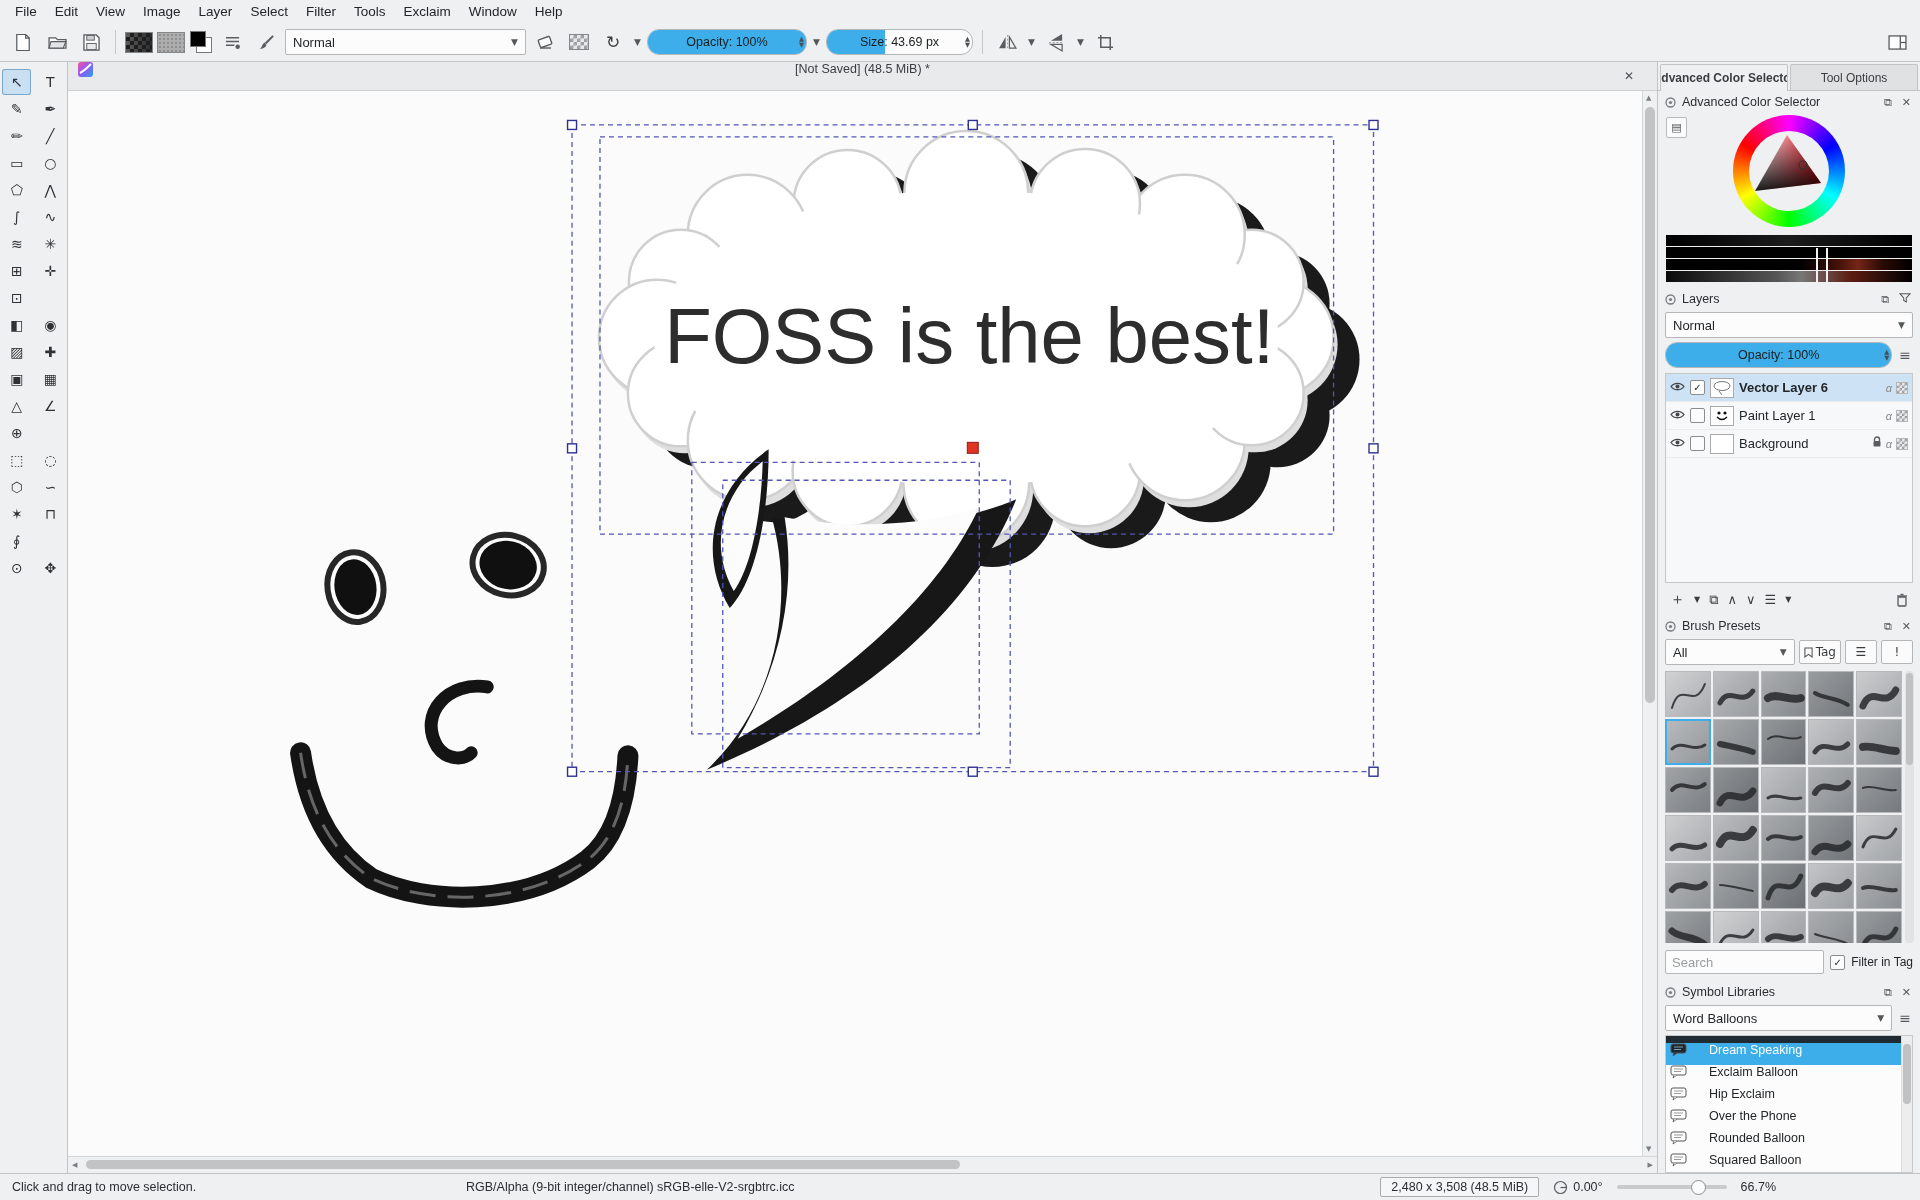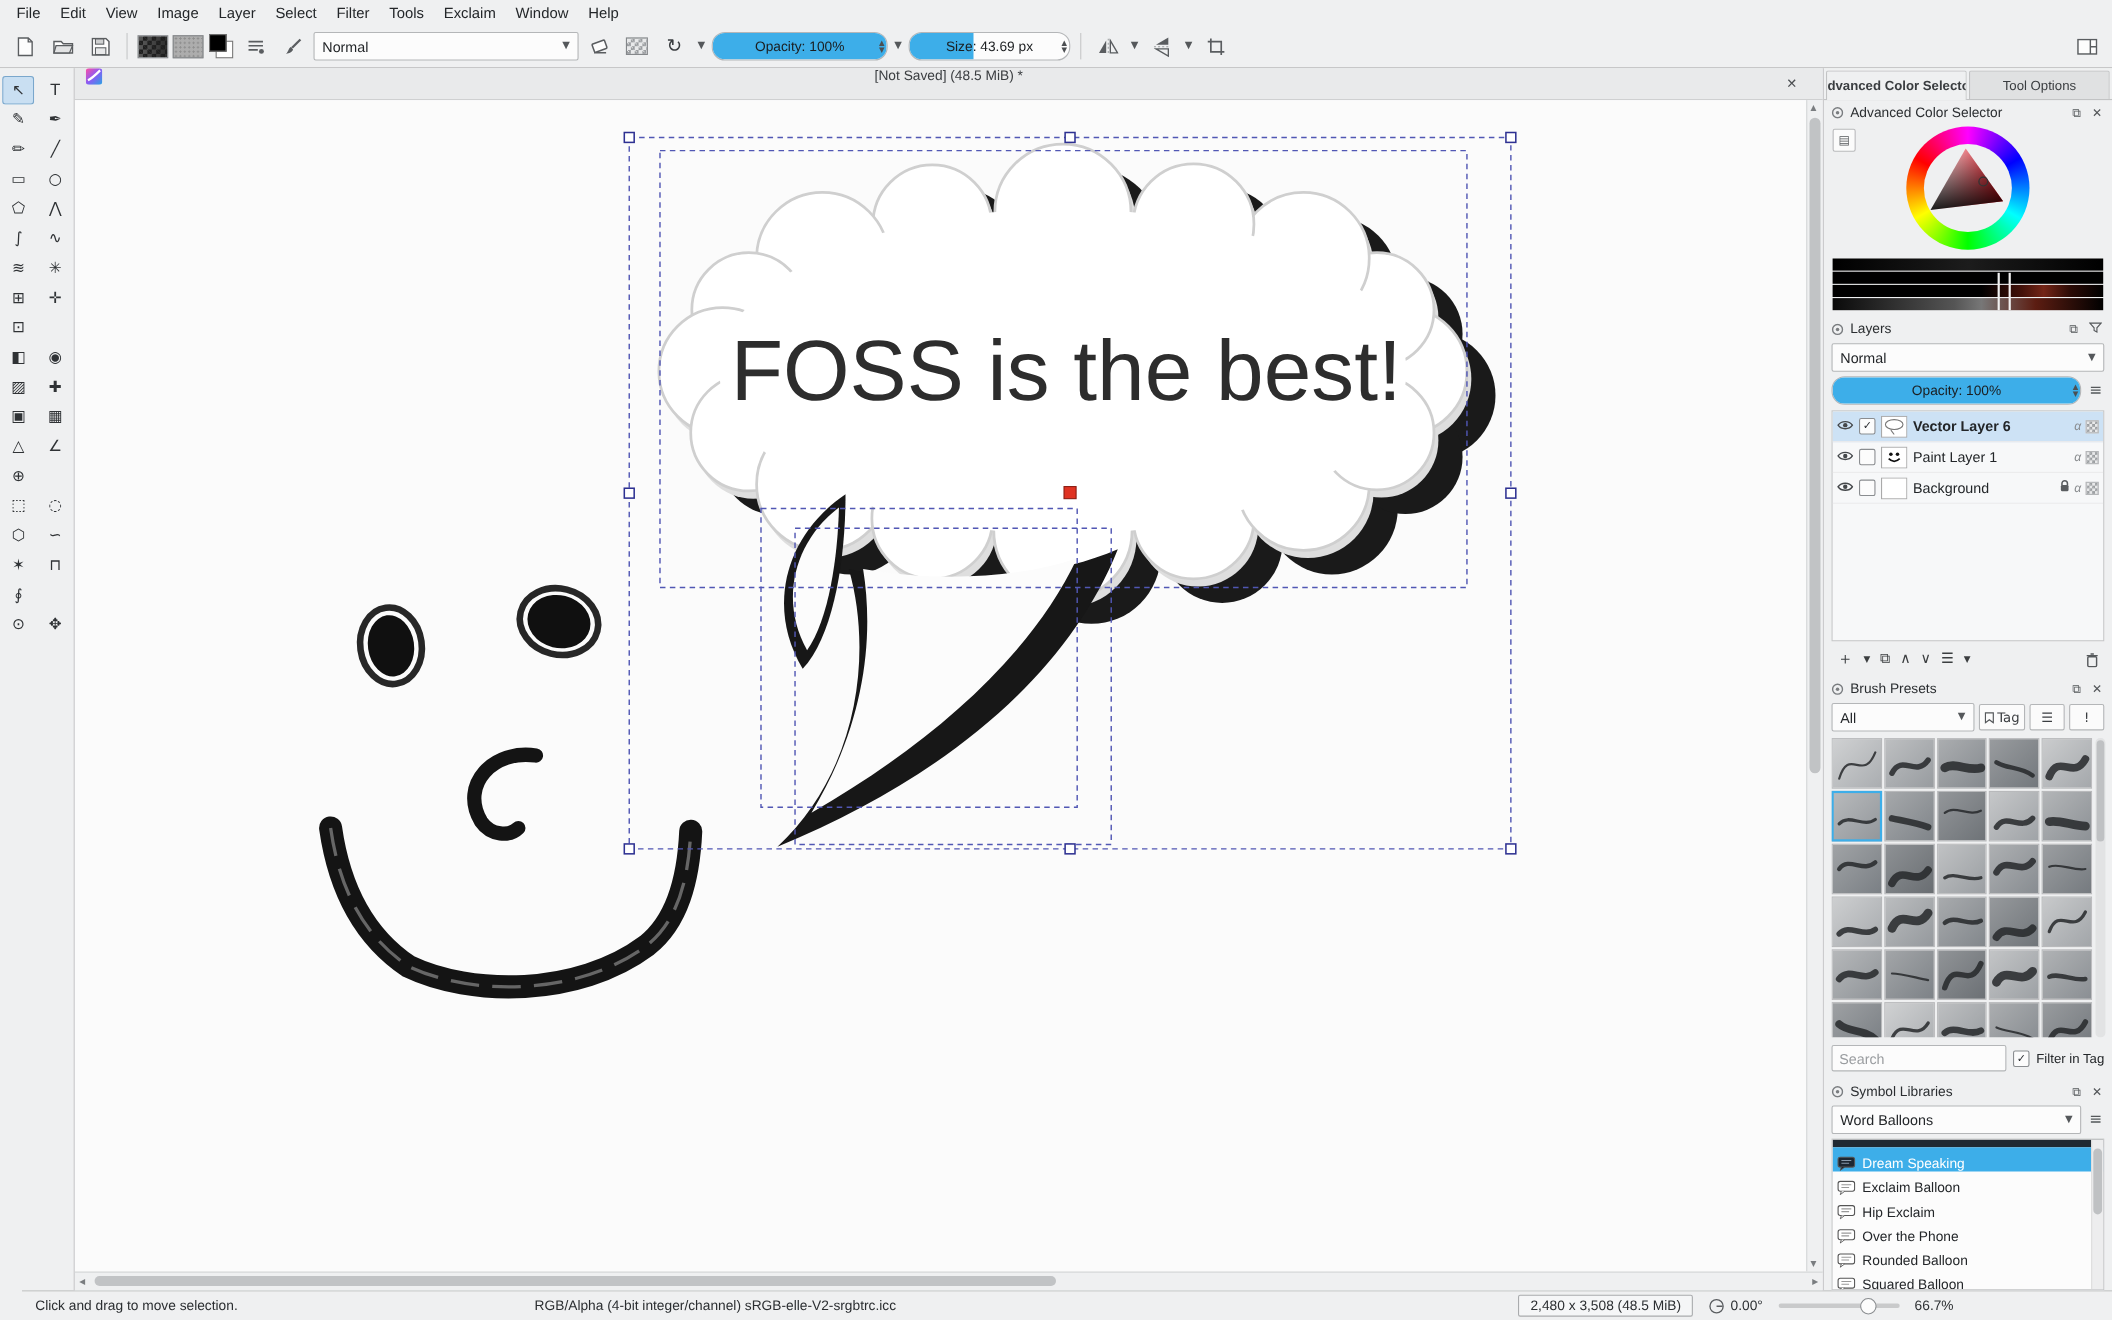--- a/index.html
+++ b/index.html
@@ -121,28 +121,28 @@
   .bp-scrollbar{position:absolute;right:-12px;top:0;width:9px;height:272px;background:#e2e3e4;border-radius:4px;}
   .bp-scrollbar .thumb{position:absolute;left:1px;right:1px;top:2px;height:92px;background:#bfc1c3;border-radius:4px;}
   .bp-search-row{display:flex;align-items:center;gap:6px;padding:7px;}
   input.search{flex:1;height:22px;border:1px solid #b4b6b8;border-radius:2px;background:#fcfcfc;
                padding:0 6px;font:inherit;color:#232629;min-width:0;}
   input.search::placeholder{color:#9a9da0;}
   .fit-label{font-size:12px;white-space:nowrap;}
   
   .symbol-docker{flex:1;min-height:0;}
   .sym-list{flex:1;margin:2px 7px 0 7px;background:#fcfcfc;border:1px solid #c6c7c8;overflow:hidden;position:relative;}
-  .sym-item{height:22px;display:flex;align-items:flex-end;gap:6px;padding:0 4px;font-size:12.5px;white-space:nowrap;}
+  .sym-item{height:22px;display:flex;align-items:flex-start;gap:22px;padding:0 4px;font-size:12.5px;white-space:nowrap;}
   .sym-item.selected{background:#3daee9;color:#fff;}
   .sym-partial{height:7px;background:#202a33;}
   .sym-scrollbar{position:absolute;right:0;top:0;bottom:0;width:10px;background:#ededee;border-left:1px solid #ddd;}
   .sym-scrollbar .thumb{position:absolute;left:1px;right:1px;top:8px;height:60px;background:#bfc1c3;border-radius:4px;}
   
   .statusbar{height:26px;flex:none;display:flex;align-items:center;gap:14px;padding:0 12px;
-             border-top:1px solid #c2c3c4;background:#eff0f1;font-size:12.5px;color:#2b2e31;margin-left:20px;}
+             border-top:1px solid #c2c3c4;background:#eff0f1;font-size:12.5px;color:#2b2e31;}
   .sb-hint{min-width:440px;}
   .memb{border:1px solid #a9abad;background:#f5f6f7;padding:2px 10px;border-radius:2px;white-space:nowrap;}
   .angle-wrap{display:flex;align-items:center;gap:5px;white-space:nowrap;}
   .zslider{width:110px;height:4px;background:#c9cacb;border-radius:2px;position:relative;flex:none;}
   .zthumb{position:absolute;top:-5px;left:68%;width:13px;height:13px;border-radius:50%;background:#fcfcfc;
           border:1px solid #8a8d90;}
   .endpad{width:118px;flex:none;}
 </style>
 </head>
 <body>
@@ -850,21 +850,21 @@
             <div class="sym-scrollbar">
               <div class="thumb"></div>
             </div>
           </div>
       </div>
     </div>
   </div>
 
   <div class="statusbar">
     <span class="sb-hint">Click and drag to move selection.</span>
-    <span>RGB/Alpha (4-bit integer/channel)  sRGB-elle-V2-srgbtrc.icc</span>
+    <span>RGB/Alpha (9-bit integer/channel)  sRGB-elle-V2-srgbtrc.icc</span>
     <span class="flex1"></span>
     <span class="memb">2,480 x 3,508 (48.5 MiB)</span>
     <span class="angle-wrap">
       <svg width="15" height="15">
           <circle cx="7.5" cy="7.5" r="6" fill="none" stroke="#5a5d60" stroke-width="1.2"></circle>
           <line x1="7.5" y1="7.5" x2="13" y2="7.5" stroke="#5a5d60" stroke-width="1.2"></line>
         </svg>
       <span>0.00°</span>
     </span>
     <div class="zslider">

